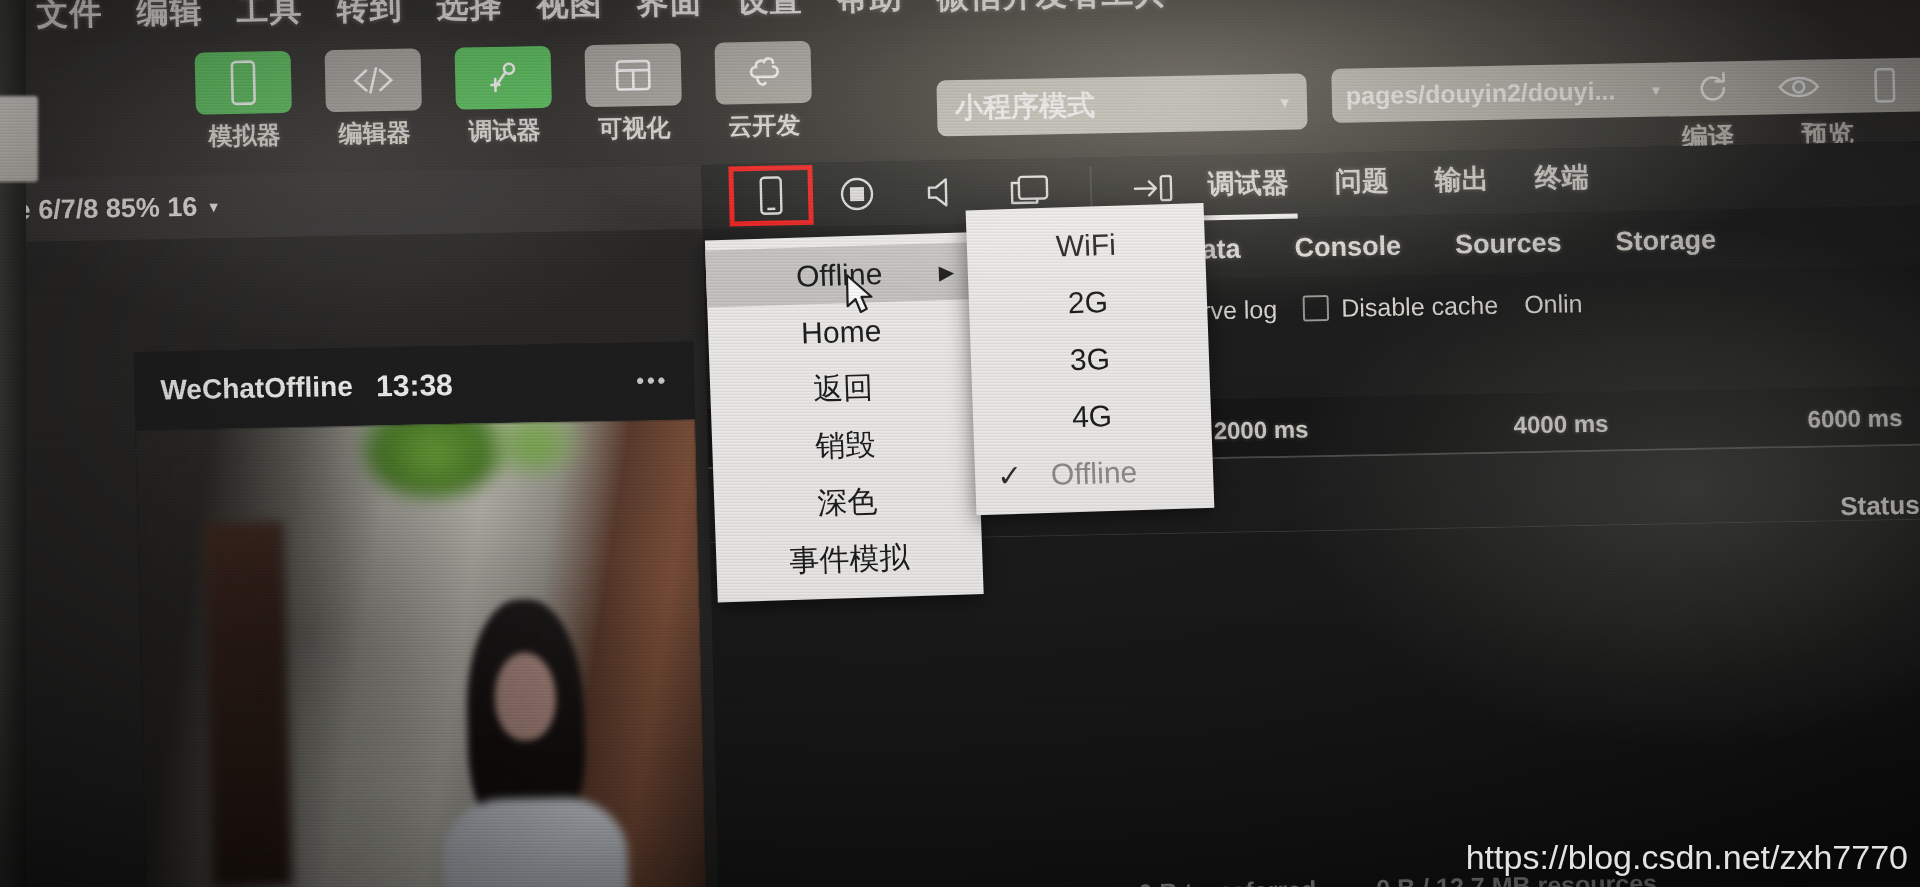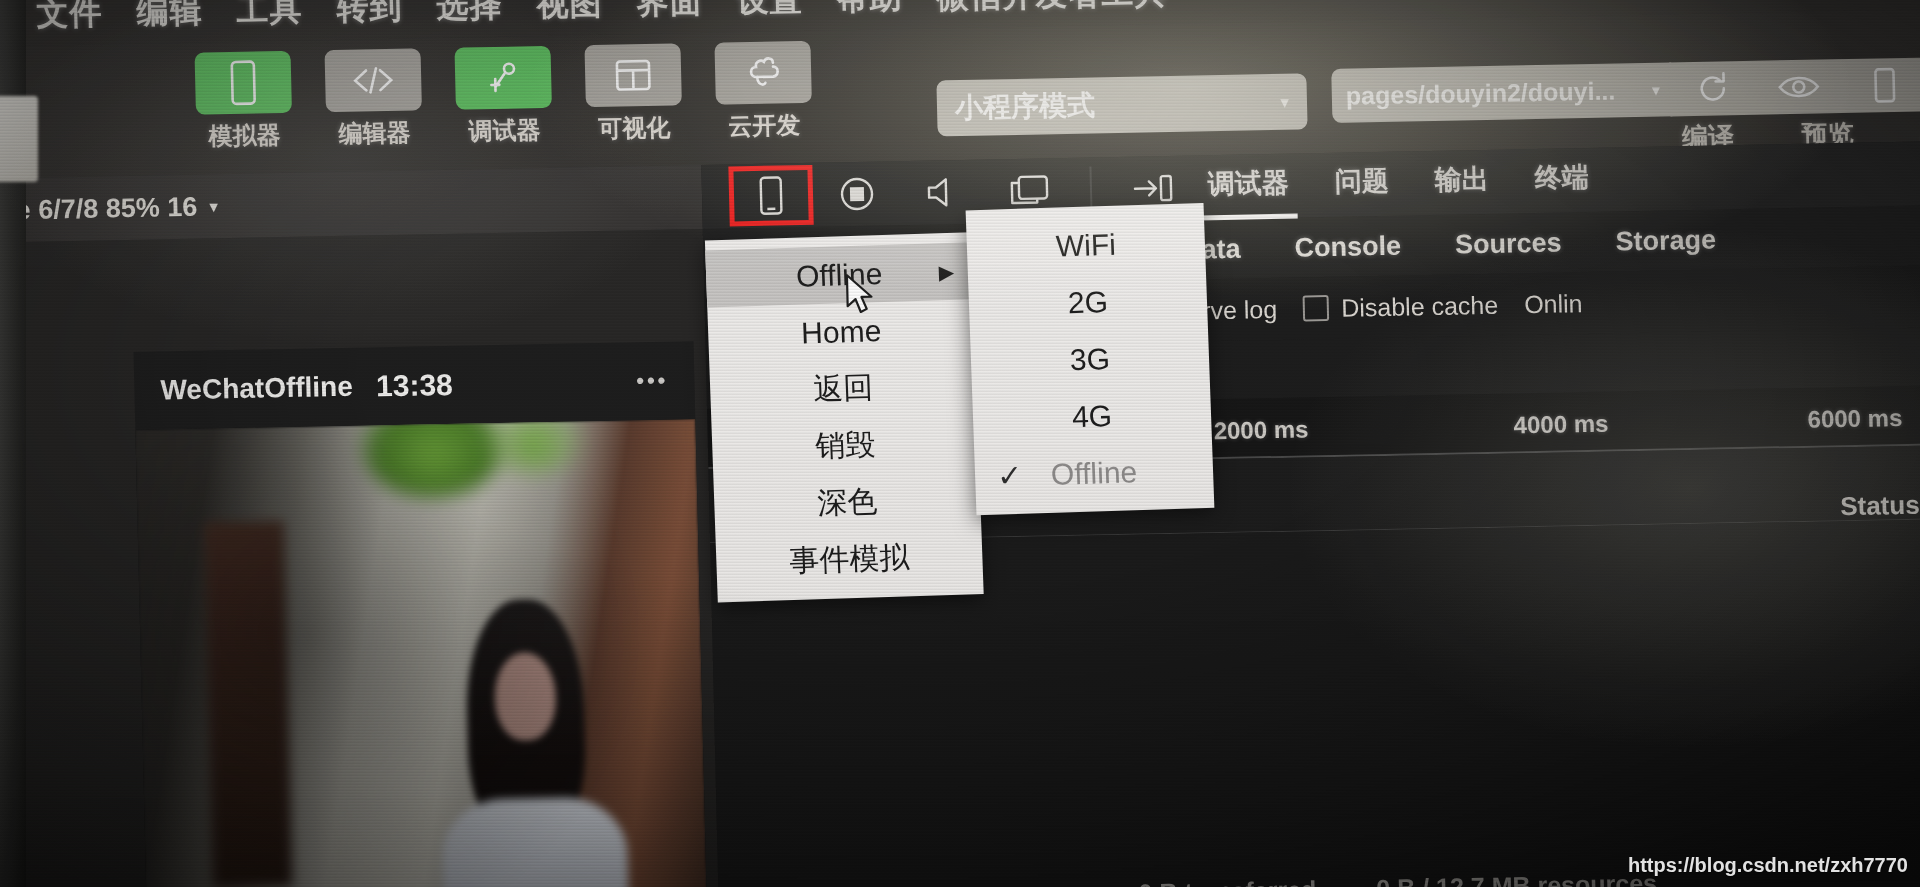--- a/index.html
+++ b/index.html
@@ -247,24 +247,23 @@
   .mitem .arrow { position: absolute; right: 18px; font-size: 20px; }
   .mitem.disabled { color: #8f8d8c; }
   .mitem .check { position: absolute; left: 22px; font-size: 30px; color: #2c2c2c; }
 
   
   .cursor { position: absolute; z-index: 50; left: 889px; top: 305px; }
 
   
   .watermark {
     position: absolute; z-index: 70; right: 12px; bottom: 10px;
-    color: rgba(245,245,245,.92); font-size: 20px;
+    color: rgba(245,245,245,.92); font-size: 34px;
     font-family: "Liberation Sans", sans-serif;
     text-shadow: 0 1px 2px rgba(0,0,0,.6);
-    font-weight: bold;
   }
 
   
   .bezel-left {
     position: absolute; left: 0; top: 0; width: 26px; height: 887px; z-index: 55;
     background: linear-gradient(90deg, #3a3a38, #1e1e1c);
   }
   .desk-obj {
     position: absolute; left: -6px; top: 96px; width: 44px; height: 86px; z-index: 56;
     background: linear-gradient(135deg,#e8e6e0,#b8b5ad);

